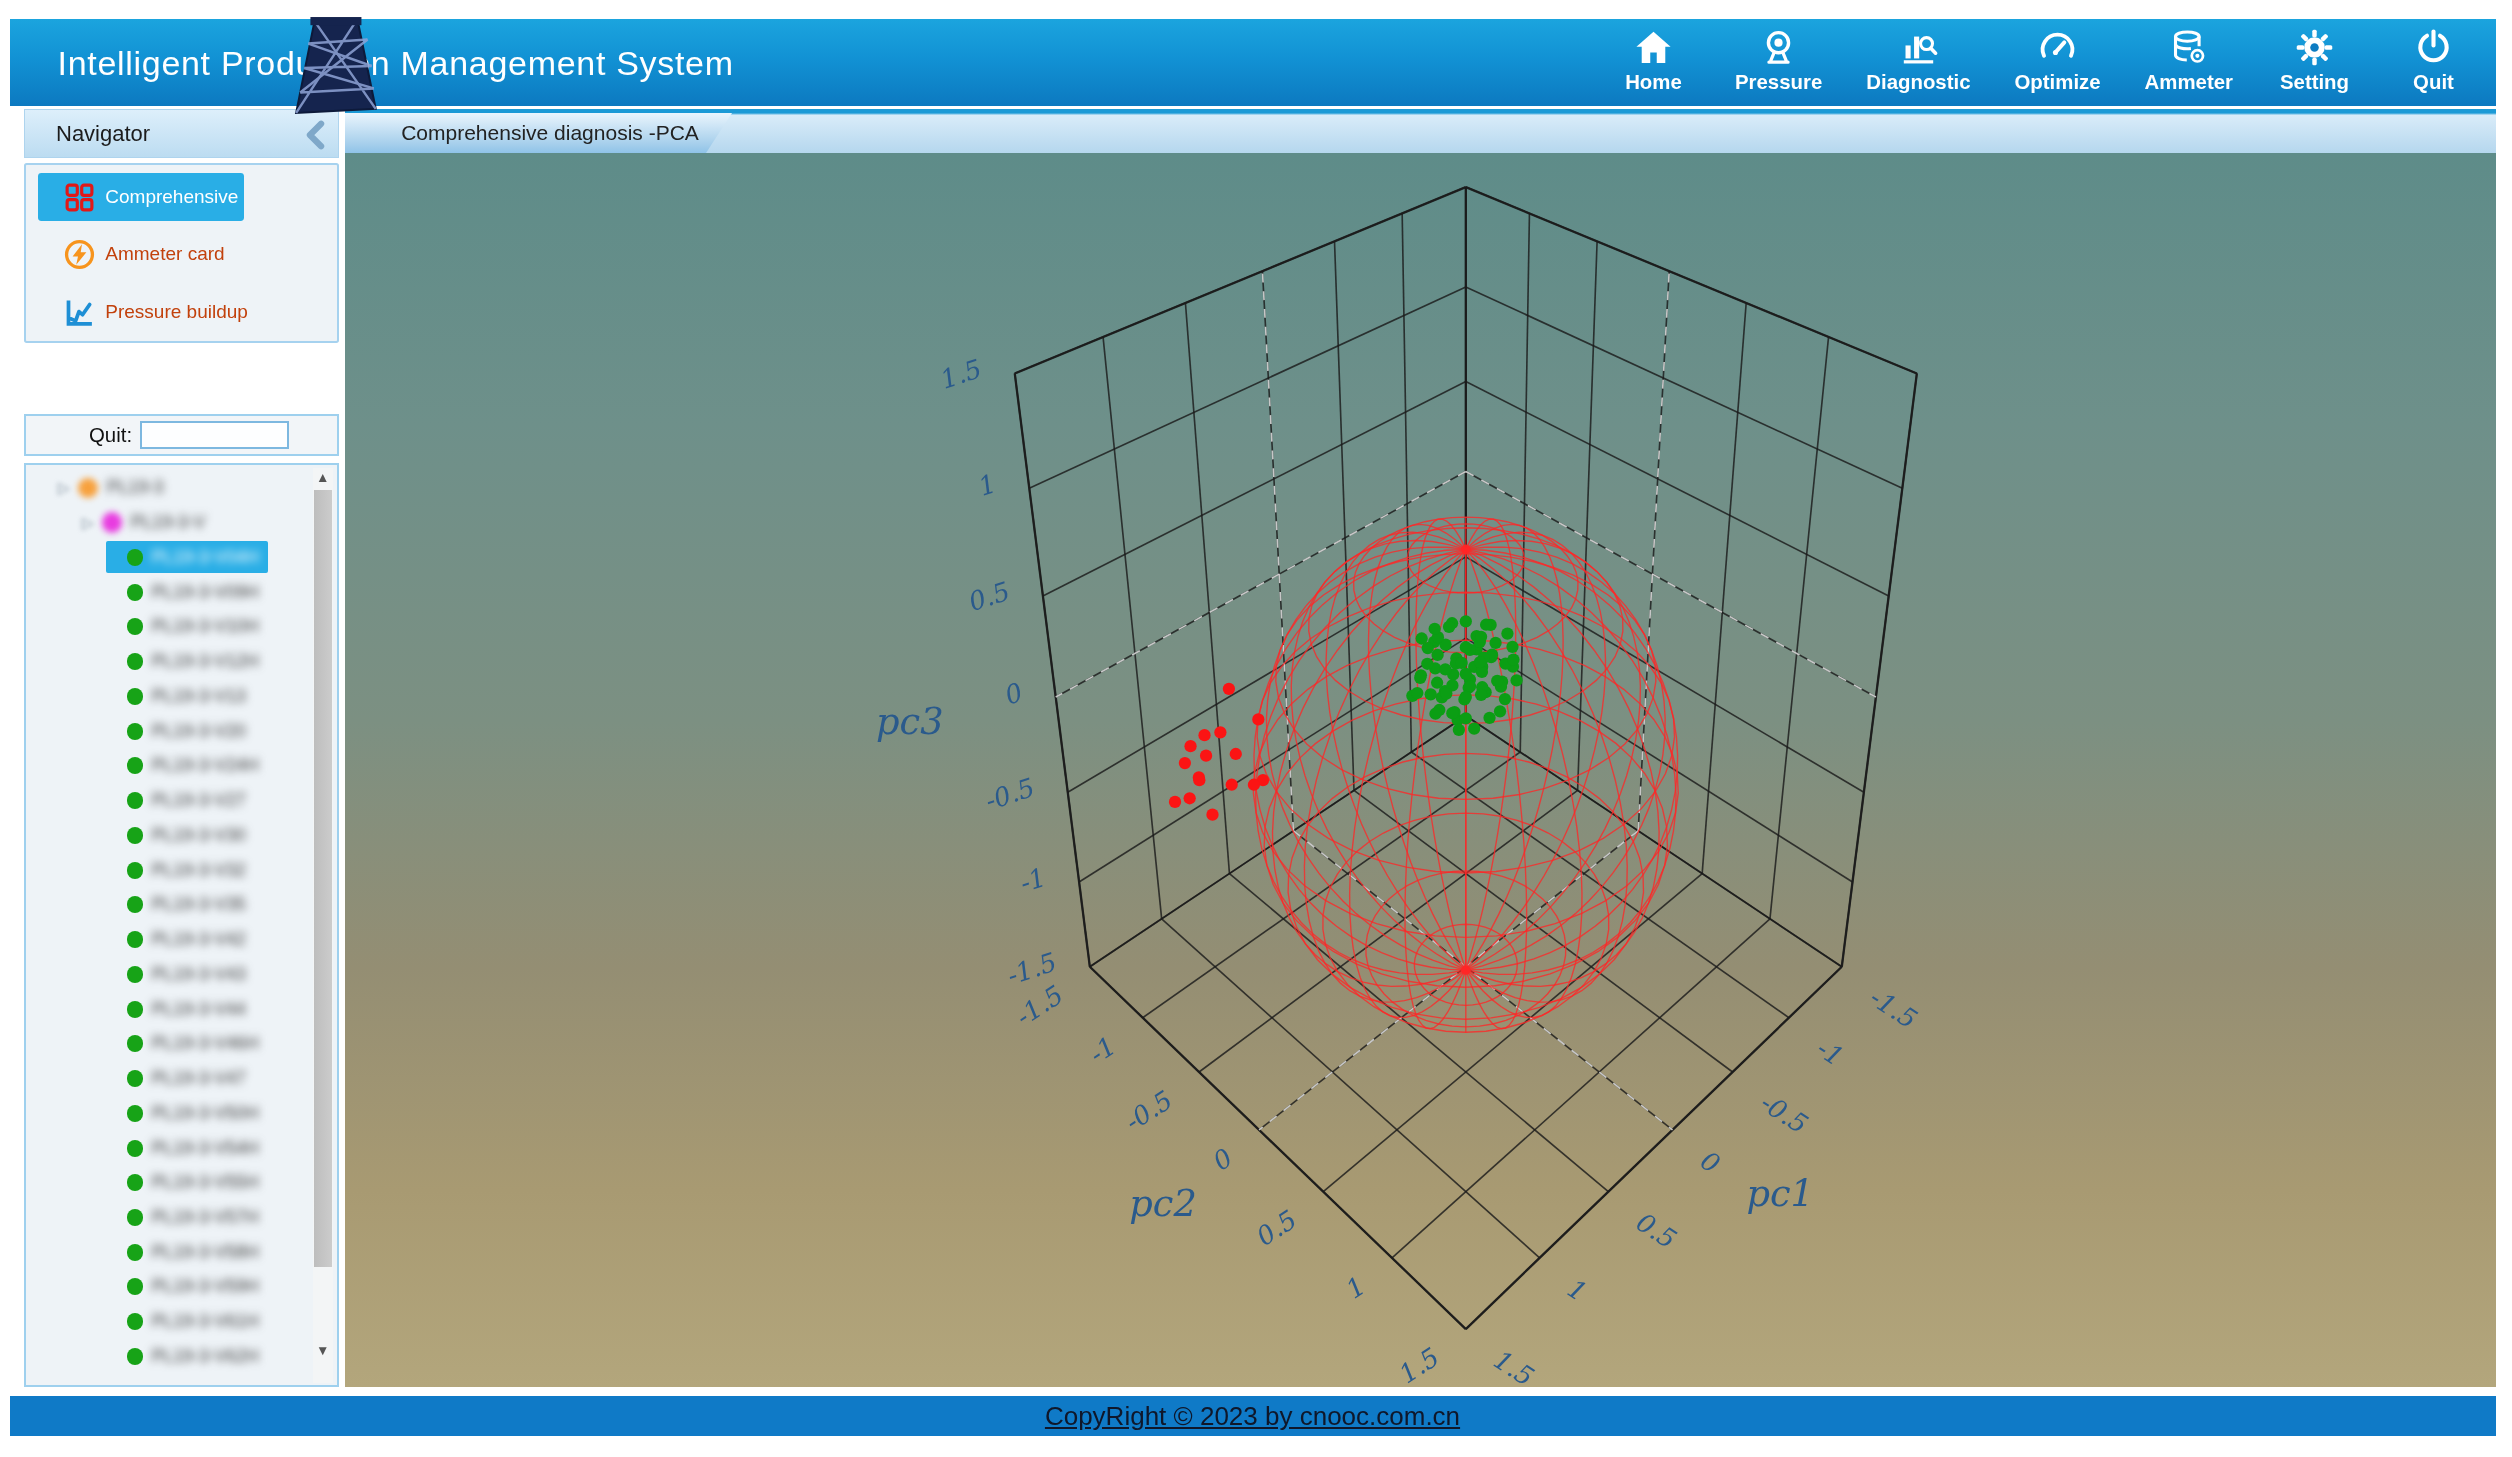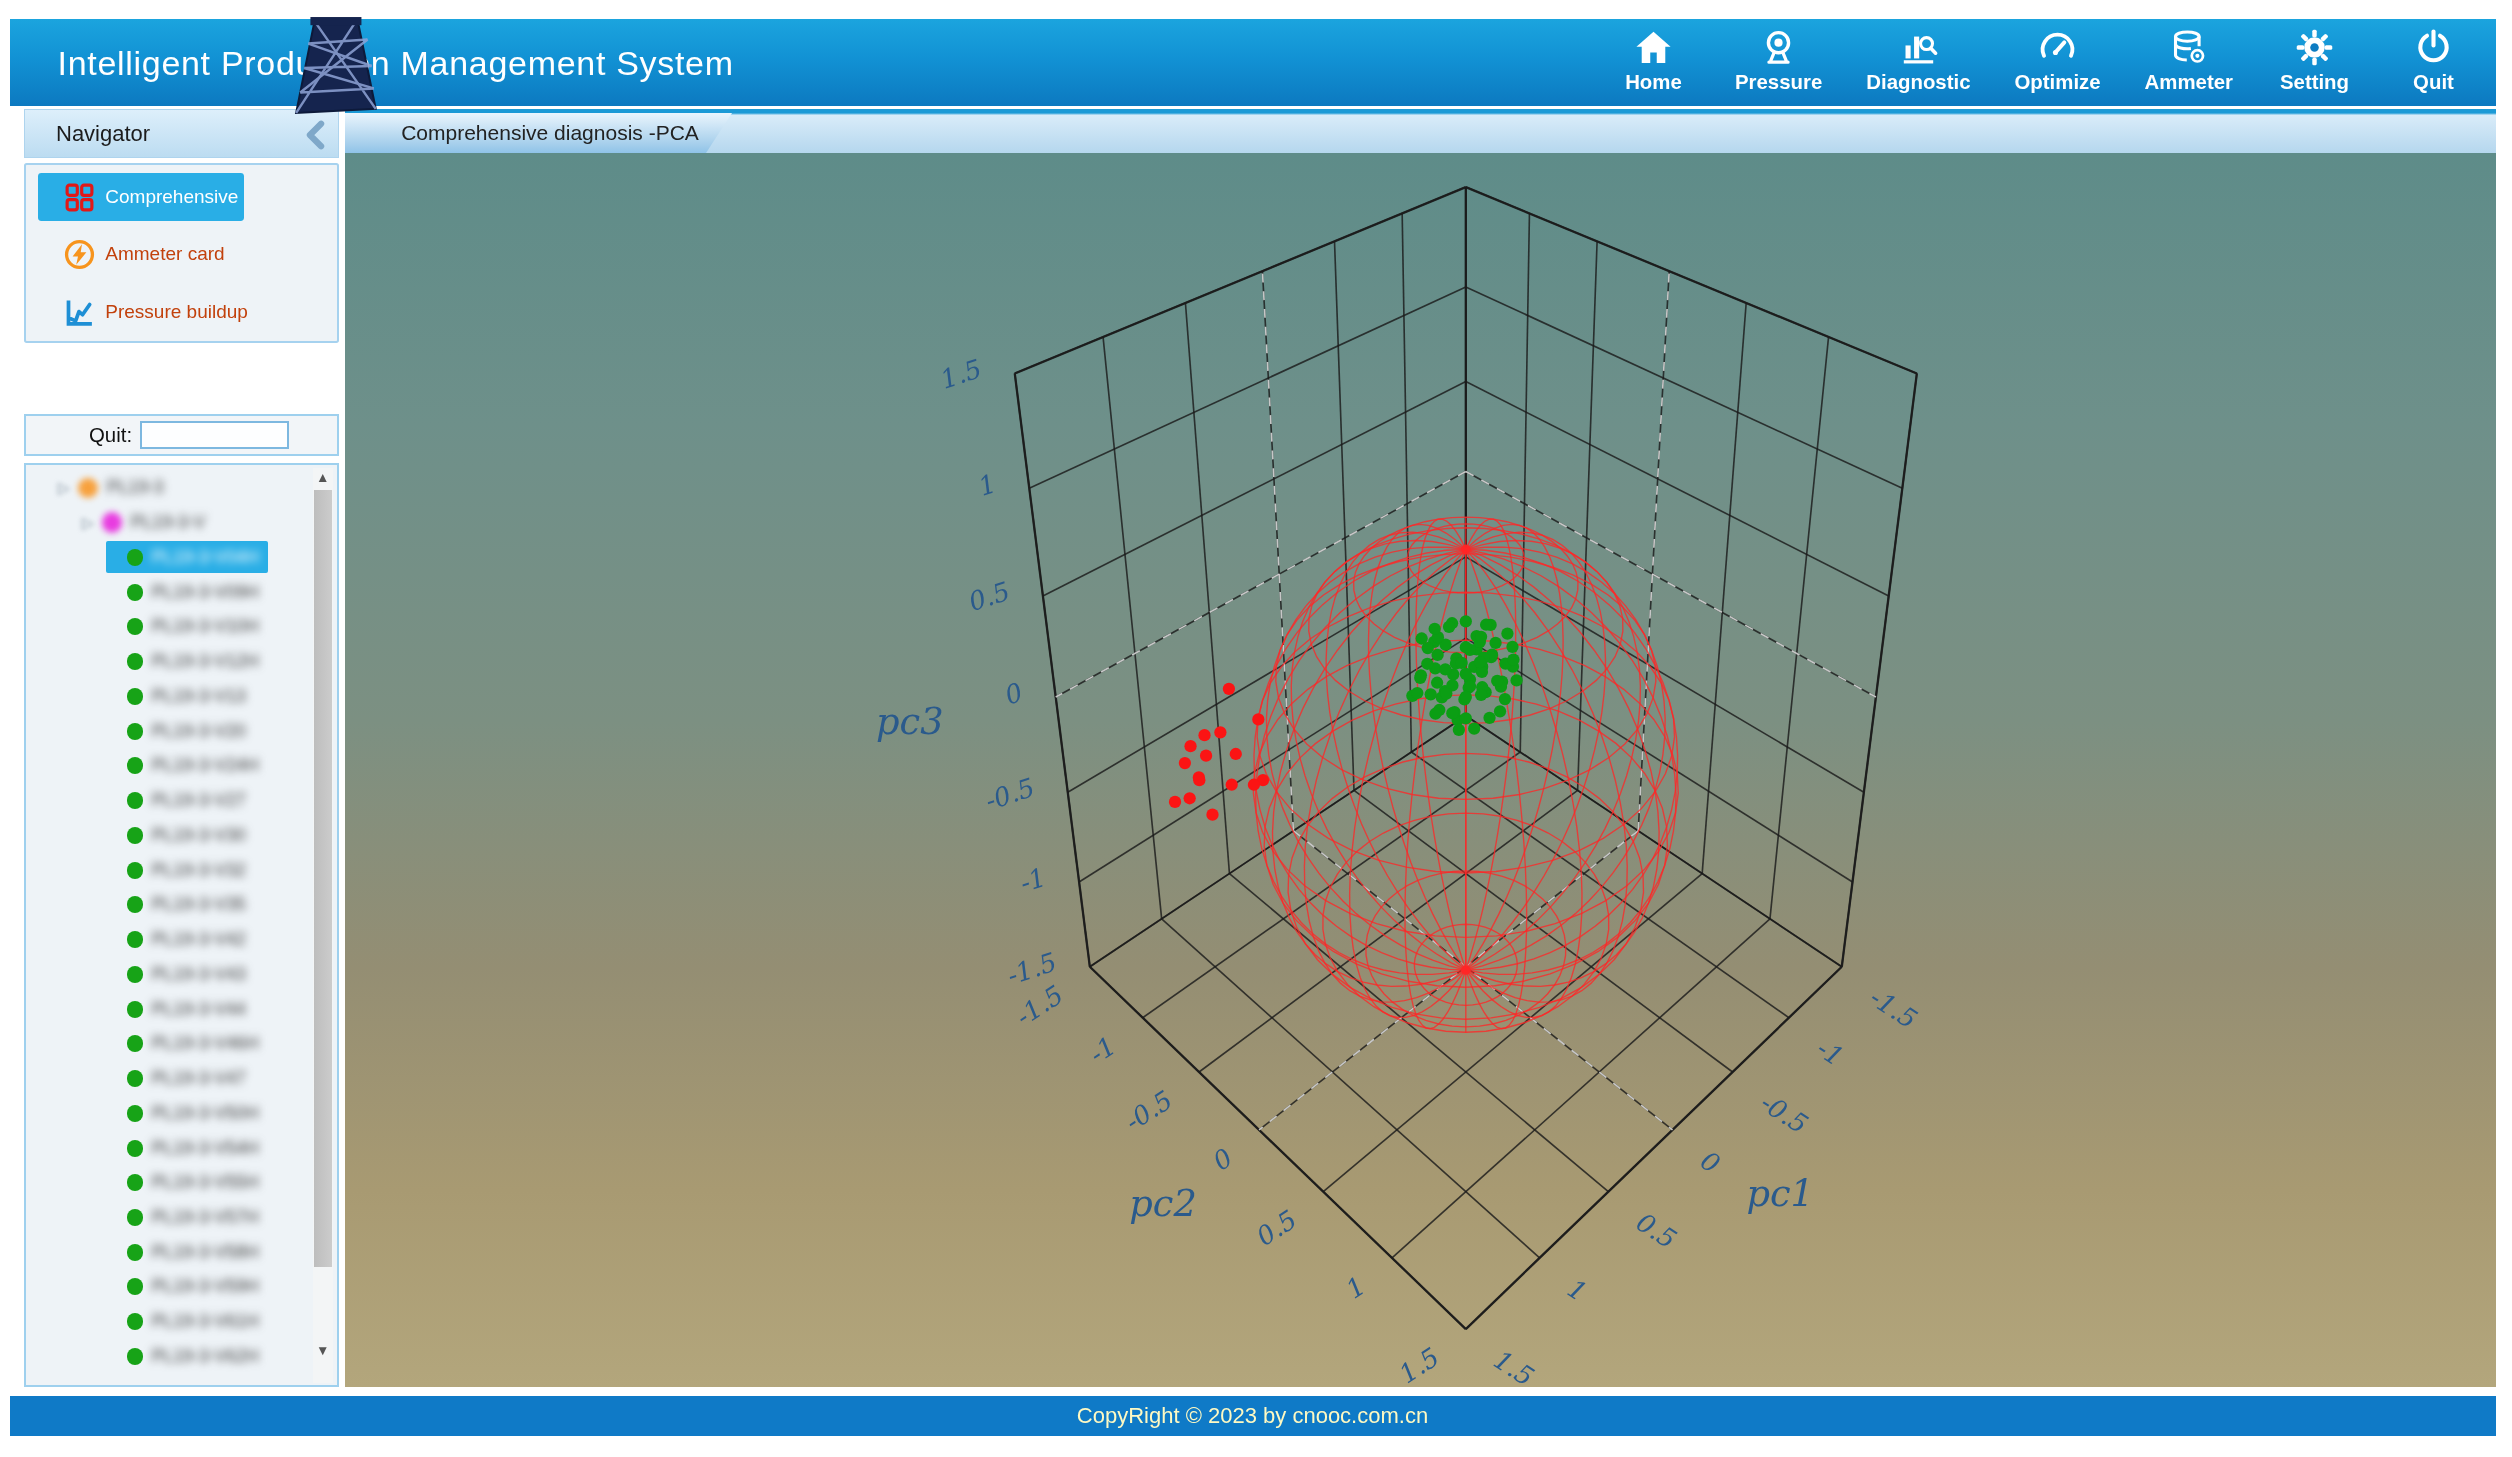--- a/index.html
+++ b/index.html
@@ -68,21 +68,21 @@
 
   #plot-area{left:345px;top:153px;width:2151px;height:1234px;
     background:linear-gradient(180deg,#5e8c89 0%,#6e908a 22%,#7c9082 46%,#948e73 66%,#a89a72 84%,#b3a67c 100%);}
   #plot-svg{width:100%;height:100%;display:block;}
   .tick-text{font-family:"DejaVu Serif",serif;font-style:italic;font-size:38px;fill:#2a5a8c;}
   .axis-title{font-family:"DejaVu Serif",serif;font-style:italic;font-size:54px;fill:#2a5a8c;}
 
   
   #footer{left:9.5px;top:1396px;width:2486px;height:40px;background:#0f7ac7;
     display:flex;align-items:center;justify-content:center;}
-  #footer-text{color:#fef9c3;font-size:22px;}
+  #footer-text{color:#0f172a;font-size:26px;text-decoration:underline;}
 </style>
 </head>
 <body>
 
 <div id="header" class="abs">
   <div id="app-title" class="abs">Intelligent Production Management System</div>
   <div id="derrick" class="abs">
     <svg width="102" height="102" viewBox="0 0 50 50">
       <polygon points="13,3 34,2 43,46 4,48" fill="#15244e" stroke="#0d1a3a" stroke-width="1"></polygon>
       <g stroke="#8fa3d6" stroke-width="1.2" fill="none" opacity="0.85">

